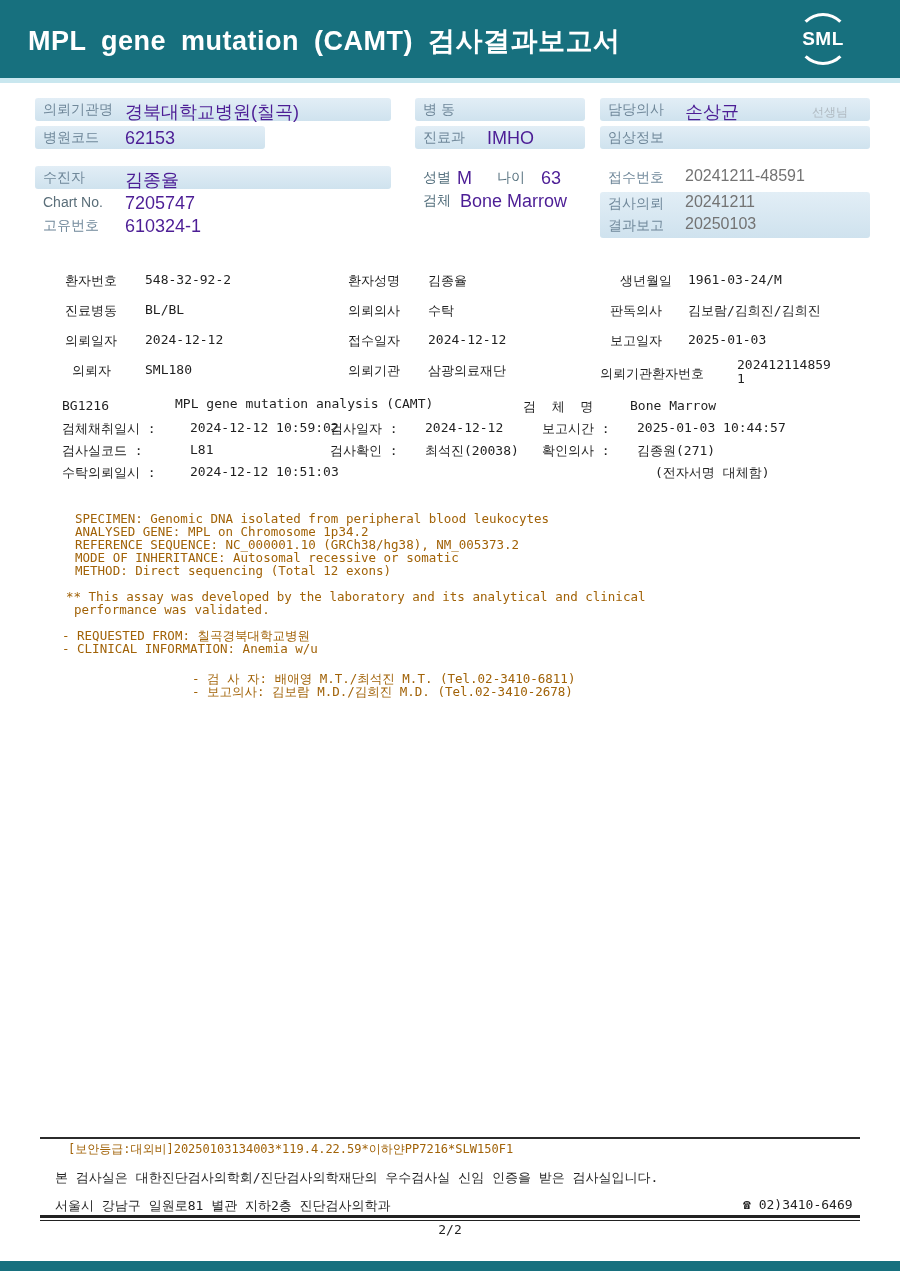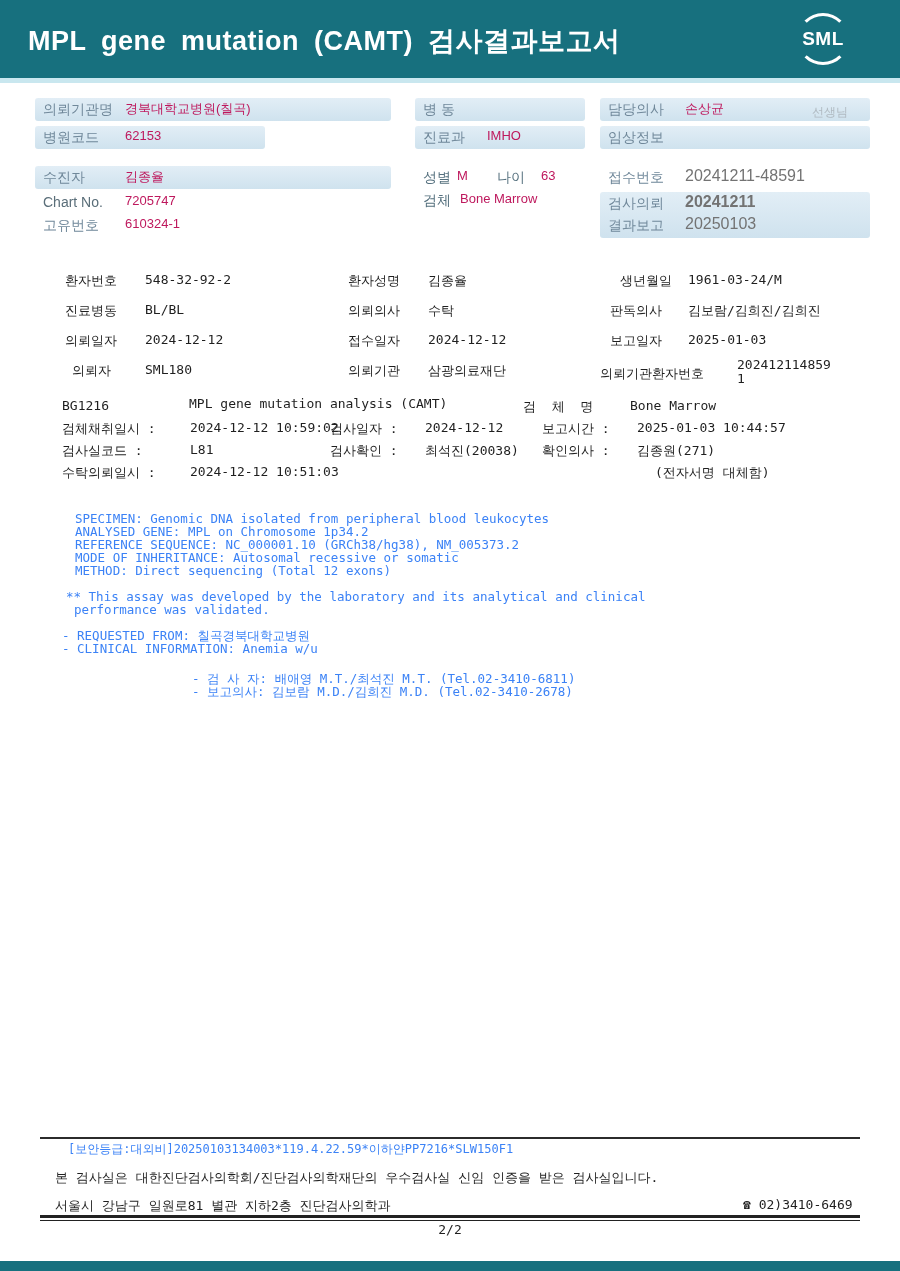--- a/index.html
+++ b/index.html
@@ -11,25 +11,25 @@
   .topbar-strip{left:0;top:78px;width:900px;height:5px;background:#c9e7ef;}
   .title{left:28px;top:23px;font-size:27px;font-weight:bold;color:#ffffff;
          letter-spacing:0.5px;word-spacing:7px;white-space:nowrap;}
   .logo{left:797px;top:13px;width:52px;height:52px;border-radius:50%;
         border:3px solid #ffffff;border-left-color:transparent;border-right-color:transparent;
         box-sizing:border-box;display:flex;align-items:center;justify-content:center;}
   .logo-text{color:#ffffff;font-size:19px;font-weight:bold;letter-spacing:0.5px;}
   
   .fbox{height:23px;border-radius:3px;background:linear-gradient(180deg,#e2eef6 0%,#cfe2ee 100%);}
   .lbl{font-size:14px;color:#70889a;white-space:nowrap;}
-  .val{font-size:13px;color:#be185d;white-space:nowrap;}
+  .val{font-size:18px;color:#4c1d95;white-space:nowrap;}
   .val-lg{font-size:16px;color:#737373;white-space:nowrap;}
   .suffix{font-size:12px;color:#b0bac1;white-space:nowrap;}
   
-  .mono{font-family:"DejaVu Sans Mono",monospace;font-size:12.5px;color:#3b82f6;
+  .mono{font-family:"DejaVu Sans Mono",monospace;font-size:12.5px;color:#a16207;
         white-space:pre;line-height:13px;}
   .mono13{font-family:"DejaVu Sans Mono",monospace;font-size:13px;color:#1f1f1f;white-space:pre;}
   
   .rule{border-top:2px solid #2b2b2b;}
   .dblrule{height:2px;border-top:3px solid #222;border-bottom:1px solid #222;}
   .page{left:0;top:1222px;width:900px;text-align:center;}
   .bottombar{left:0;top:1261px;width:900px;height:10px;background:#17707e;}
 </style>
 </head>
 <body>
@@ -81,21 +81,21 @@
 <div class="abs lbl" style="left:497px;top:169px;color:#55707e;">나이</div>
 <div class="abs val" style="left:541px;top:168px;">63</div>
 <div class="abs lbl" style="left:423px;top:192px;color:#55707e;">검체</div>
 <div class="abs val" style="left:460px;top:191px;">Bone Marrow</div>
 
 <div class="abs lbl" style="left:608px;top:169px;">접수번호</div>
 <div class="abs val-lg" style="left:685px;top:167px;">20241211-48591</div>
 
 <div class="abs fbox" style="left:600px;top:192px;width:270px;height:46px;"></div>
 <div class="abs lbl" style="left:608px;top:195px;">검사의뢰</div>
-<div class="abs val-lg" style="left:685px;top:193px;font-weight:bold;">20241211</div>
+<div class="abs val-lg" style="left:685px;top:193px;">20241211</div>
 <div class="abs lbl" style="left:608px;top:217px;">결과보고</div>
 <div class="abs val-lg" style="left:685px;top:215px;">20250103</div>
 
 <div class="abs mono13" style="left:65px;top:272px;">환자번호</div>
 <div class="abs mono13" style="left:145px;top:272px;">548-32-92-2</div>
 <div class="abs mono13" style="left:348px;top:272px;">환자성명</div>
 <div class="abs mono13" style="left:428px;top:272px;">김종율</div>
 <div class="abs mono13" style="left:610px;top:272px;margin-left:10px;">생년월일</div>
 <div class="abs mono13" style="left:688px;top:272px;">1961-03-24/M</div>
 
@@ -115,21 +115,21 @@
 
 <div class="abs mono13" style="left:72px;top:362px;">의뢰자</div>
 <div class="abs mono13" style="left:145px;top:362px;">SML180</div>
 <div class="abs mono13" style="left:348px;top:362px;">의뢰기관</div>
 <div class="abs mono13" style="left:428px;top:362px;">삼광의료재단</div>
 <div class="abs mono13" style="left:600px;top:365px;">의뢰기관환자번호</div>
 <div class="abs mono13" style="left:737px;top:357px;">202412114859</div>
 <div class="abs mono13" style="left:737px;top:371px;">1</div>
 
 <div class="abs mono13" style="left:62px;top:398px;">BG1216</div>
-<div class="abs mono13" style="left:175px;top:396px;margin-left:14px;">MPL gene mutation analysis (CAMT)</div>
+<div class="abs mono13" style="left:175px;top:396px;">MPL gene mutation analysis (CAMT)</div>
 <div class="abs mono13" style="left:523px;top:398px;">검  체  명</div>
 <div class="abs mono13" style="left:630px;top:398px;">Bone Marrow</div>
 
 <div class="abs mono13" style="left:62px;top:420px;">검체채취일시 :</div>
 <div class="abs mono13" style="left:190px;top:420px;">2024-12-12 10:59:02</div>
 <div class="abs mono13" style="left:330px;top:420px;">검사일자 :</div>
 <div class="abs mono13" style="left:425px;top:420px;">2024-12-12</div>
 <div class="abs mono13" style="left:542px;top:420px;">보고시간 :</div>
 <div class="abs mono13" style="left:637px;top:420px;">2025-01-03 10:44:57</div>
 

